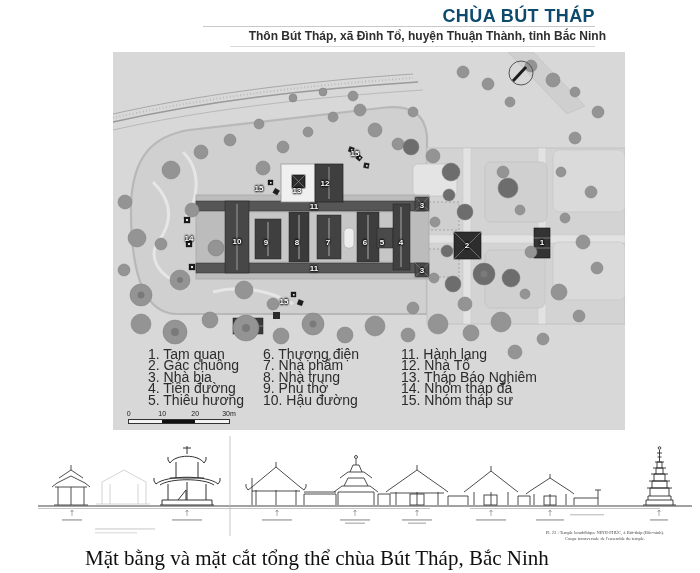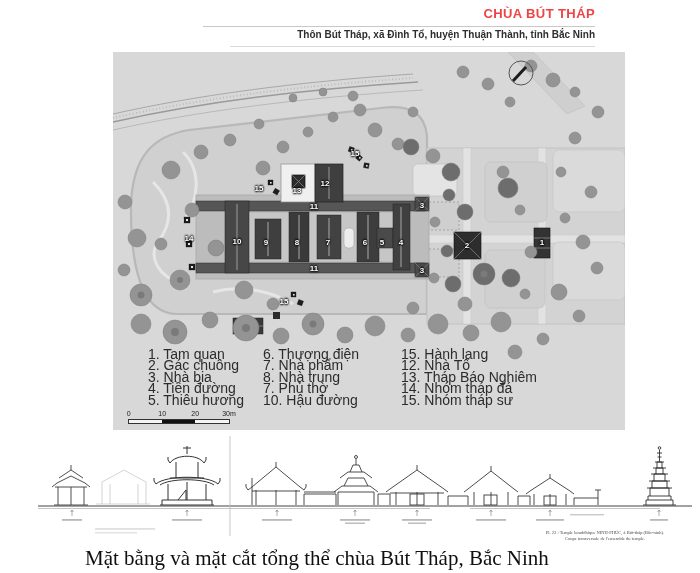--- a/index.html
+++ b/index.html
@@ -1,23 +1,23 @@
 <!DOCTYPE html>
 <html><head>
 <meta charset="utf-8">
 <style>
   html,body{margin:0;padding:0;}
   body{width:700px;height:573px;background:#ffffff;position:relative;overflow:hidden;
        font-family:"Liberation Sans",sans-serif;}
   .abs{position:absolute;}
   
-  #page-title{top:6px;left:0;width:595px;text-align:right;font-size:13px;font-weight:bold;
-              color:#ef4444;letter-spacing:.4px;}
+  #page-title{top:6px;left:0;width:595px;text-align:right;font-size:18px;font-weight:bold;
+              color:#0c4a6e;letter-spacing:.4px;}
   #rule-1{top:26px;left:203px;width:392px;height:1px;background:#c8c8c8;}
-  #page-subtitle{top:29px;left:0;width:595px;text-align:right;font-size:10px;font-weight:bold;color:#2e2e2e;}
+  #page-subtitle{top:29px;left:11px;width:595px;text-align:right;font-size:12px;font-weight:bold;color:#2e2e2e;}
   #rule-2{top:46px;left:230px;width:365px;height:1px;background:#dadada;}
   
   #plan-panel{top:52px;left:113px;width:512px;height:378px;background:#d8d8d8;}
   #plan-svg{position:absolute;top:0;left:0;}
   .marker{position:absolute;transform:translate(-50%,-50%);font-size:8px;font-weight:bold;color:#ffffff;
           text-shadow:0 0 2px #000,0 1px 2px #000,0 -1px 2px #000;white-space:nowrap;}
   
   .legend-col{position:absolute;top:297px;}
   #legend-col-1{left:35px;}
   #legend-col-2{left:150px;}
@@ -283,25 +283,25 @@
       <div class="legend-item">1. Tam quan</div>
       <div class="legend-item">2. Gác chuông</div>
       <div class="legend-item">3. Nhà bia</div>
       <div class="legend-item">4. Tiền đường</div>
       <div class="legend-item">5. Thiêu hương</div>
     </div>
   <div class="legend-col" id="legend-col-2">
       <div class="legend-item">6. Thượng điện</div>
       <div class="legend-item">7. Nhà phẩm</div>
       <div class="legend-item">8. Nhà trung</div>
-      <div class="legend-item">7. Phủ thờ</div>
+      <div class="legend-item">9. Phủ thờ</div>
       <div class="legend-item">10. Hậu đường</div>
     </div>
   <div class="legend-col" id="legend-col-3">
-      <div class="legend-item">15. Hành lang</div>
+      <div class="legend-item">11. Hành lang</div>
       <div class="legend-item">12. Nhà Tổ</div>
       <div class="legend-item">13. Tháp Báo Nghiêm</div>
       <div class="legend-item">14. Nhóm tháp đá</div>
       <div class="legend-item">15. Nhóm tháp sư</div>
     </div>
 
   <div class="abs" id="scale-bar">
     <div id="scale-ticks">
         <span class="tick" style="left: 0px;">0</span>
         <span class="tick" style="left: 33px;">10</span>

